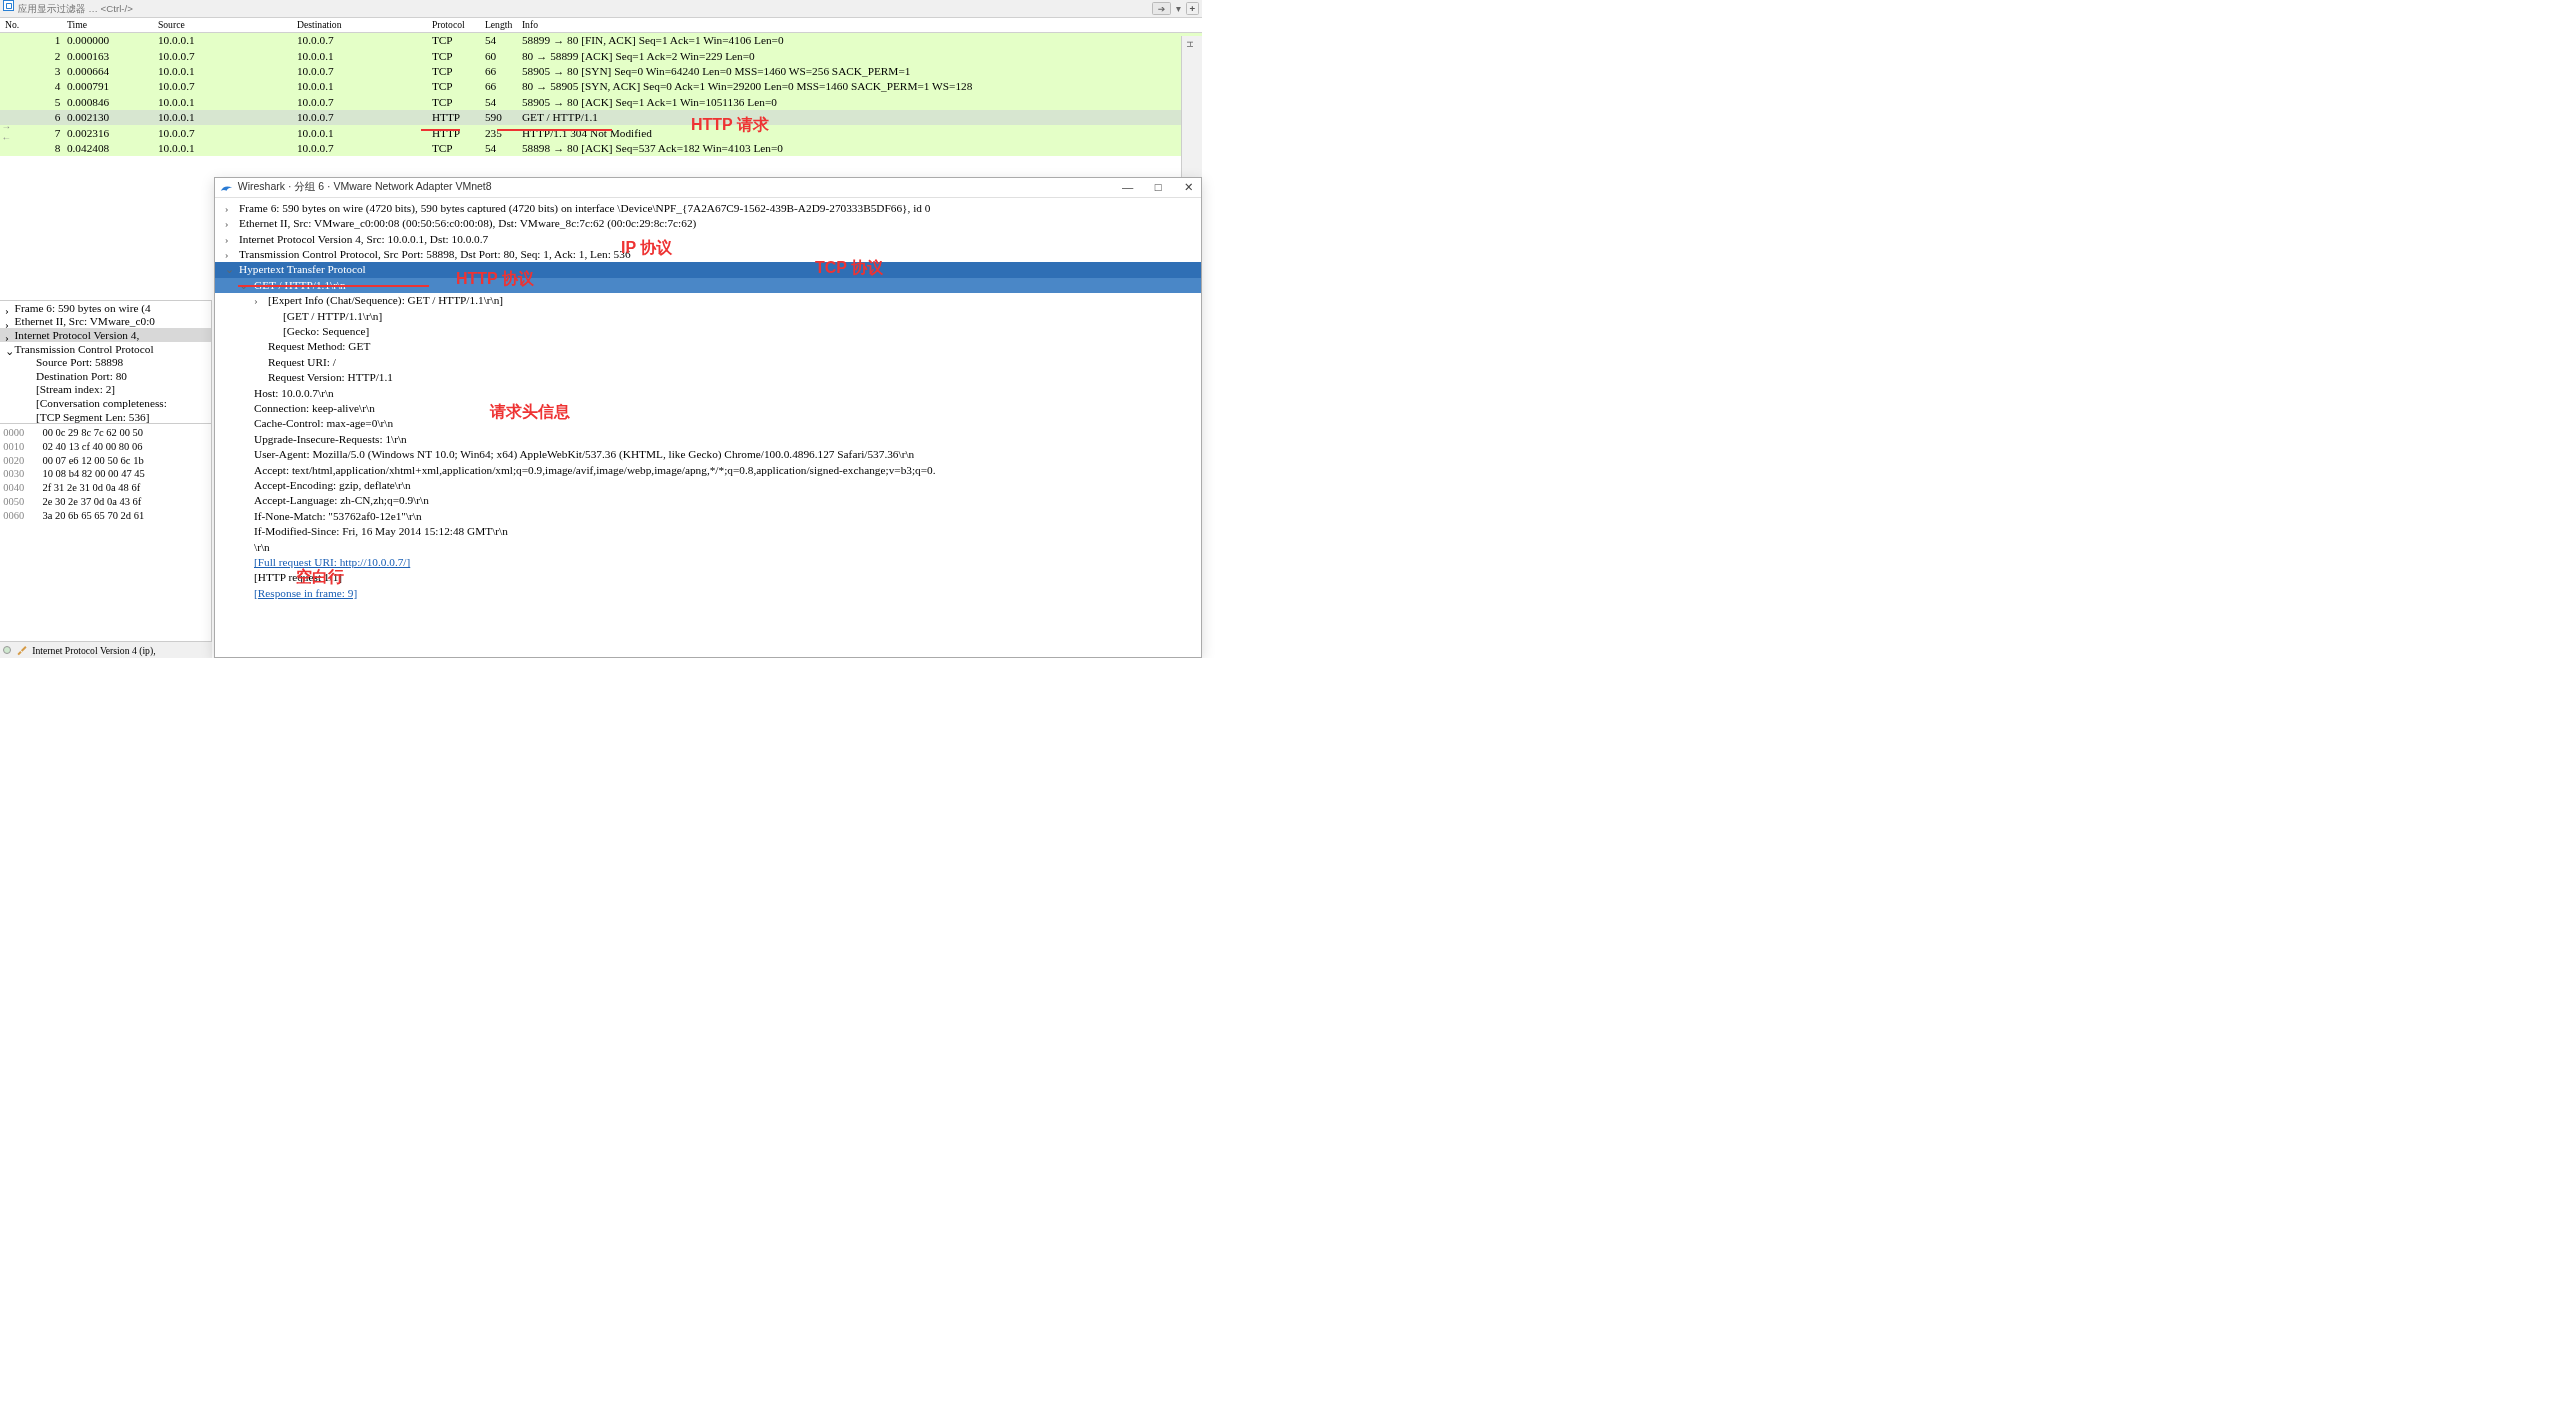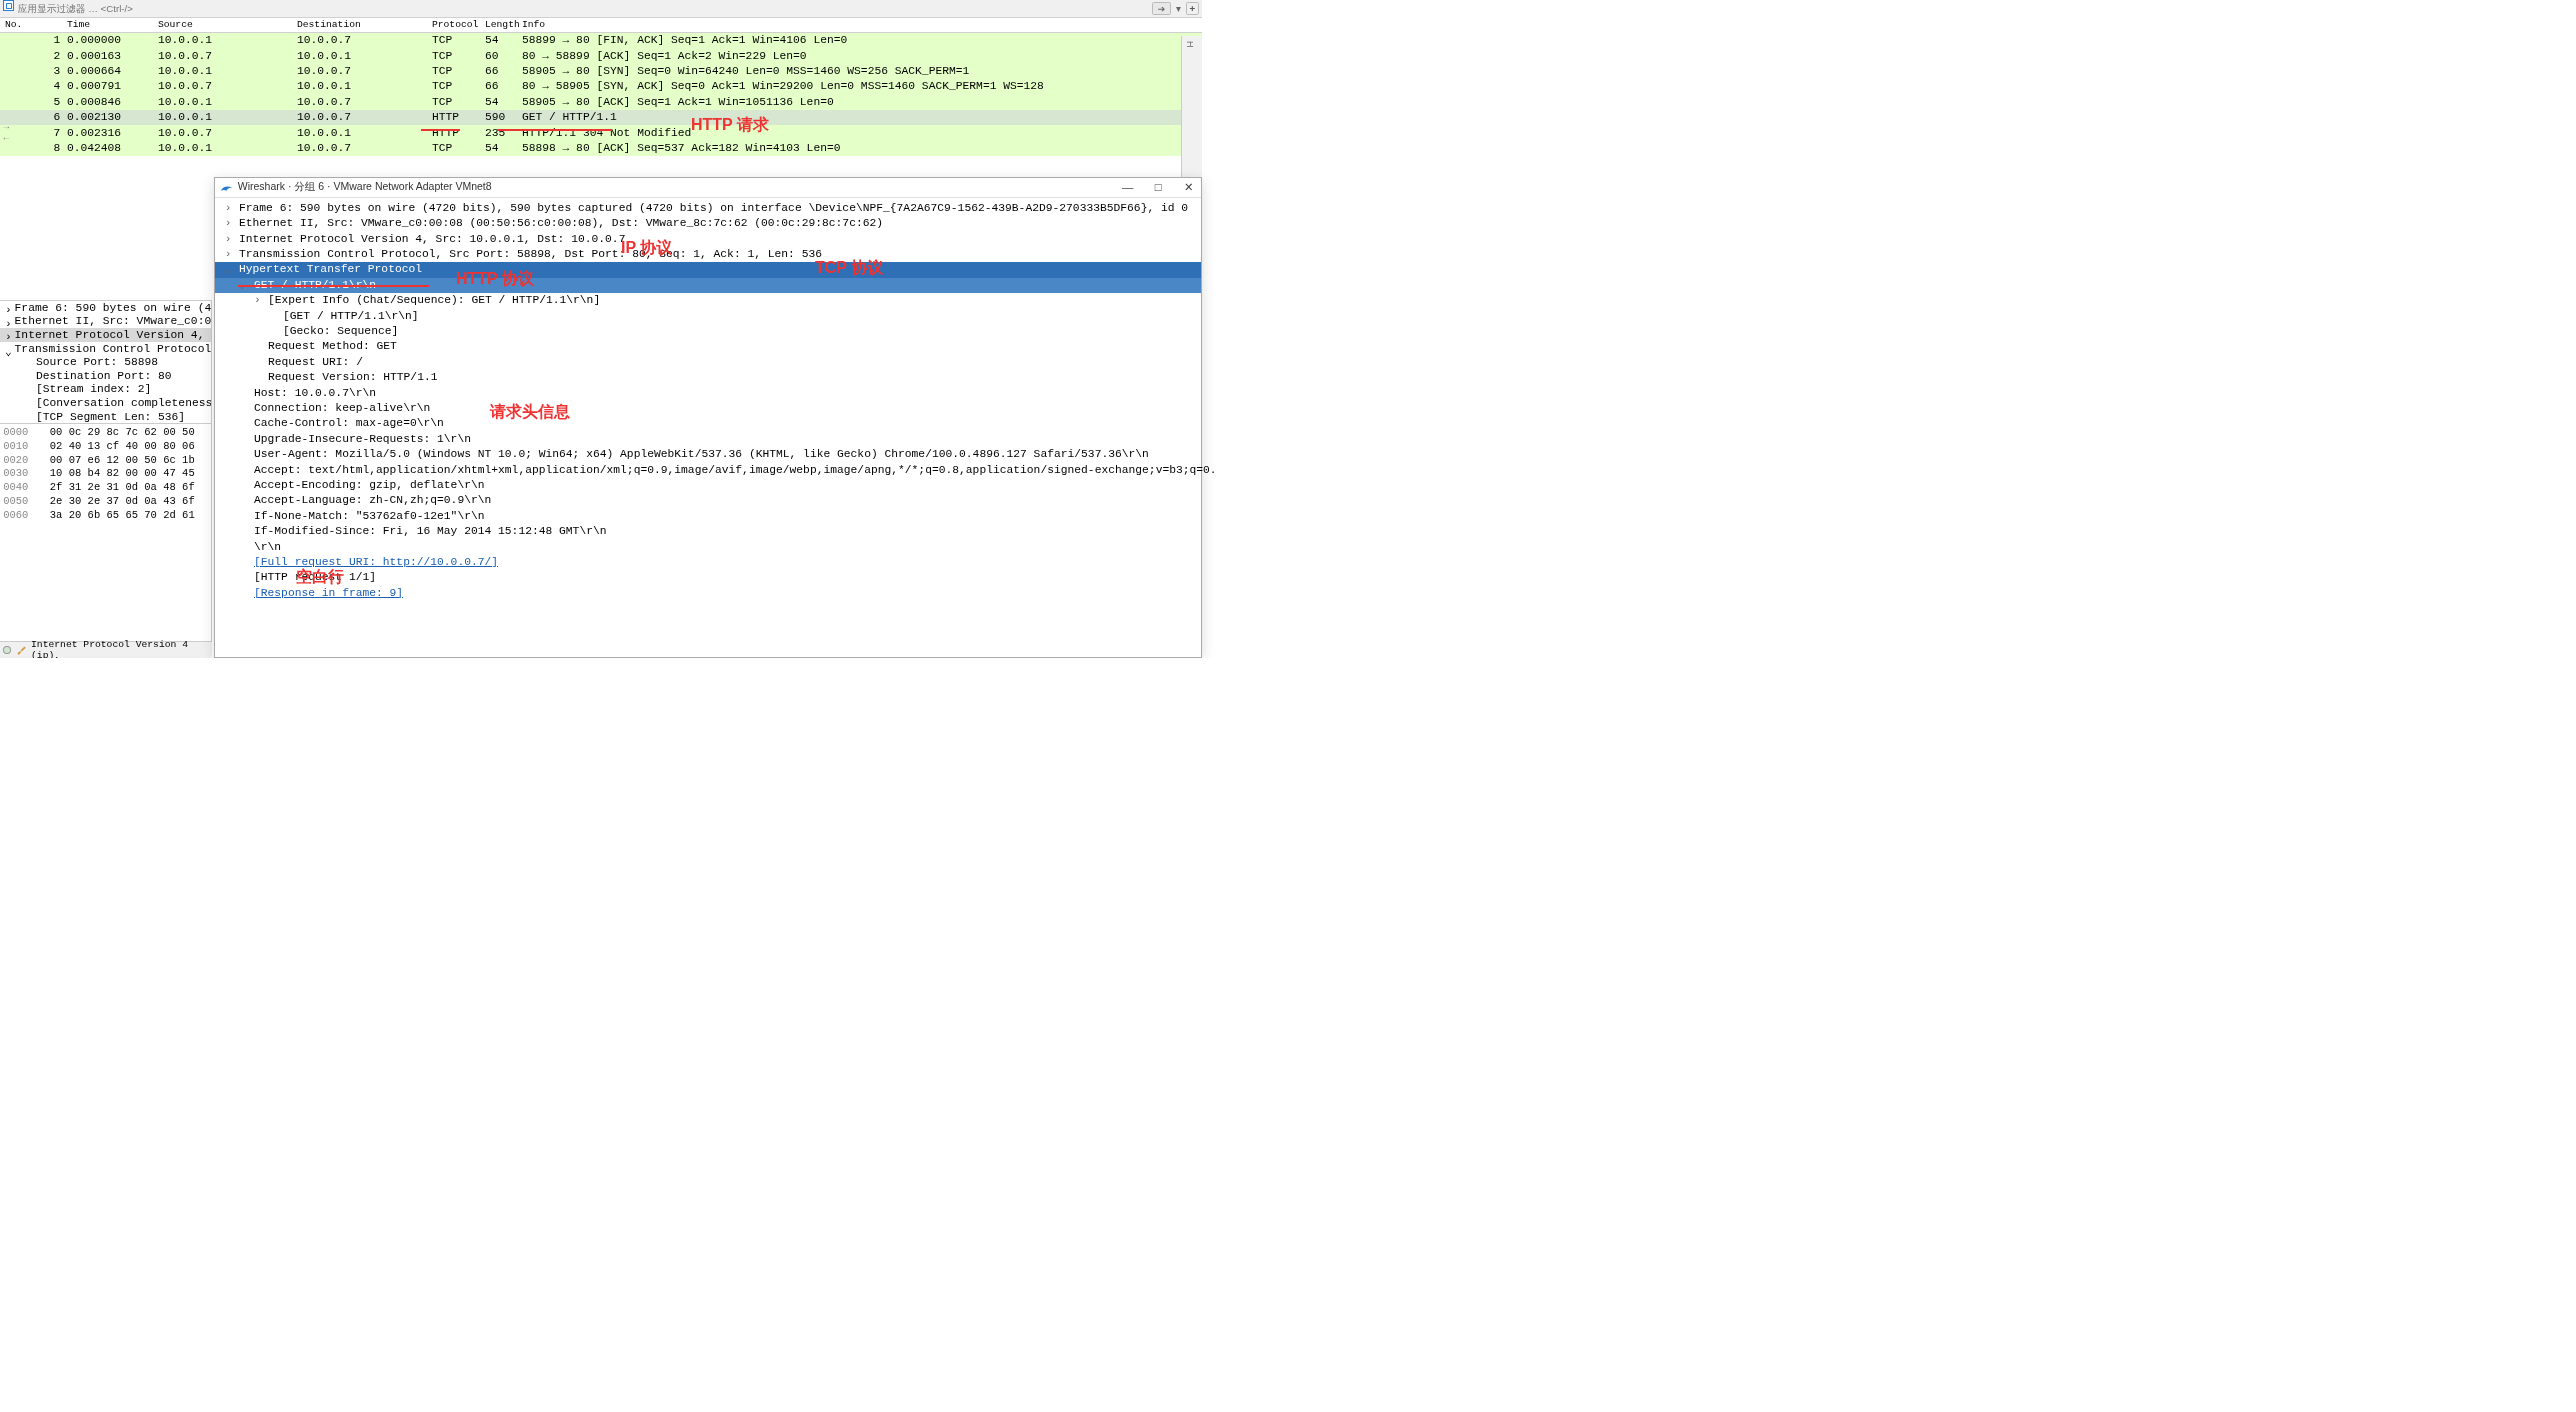--- a/index.html
+++ b/index.html
@@ -1,17 +1,17 @@
 <!DOCTYPE html>
 <html style="font-size:13px"><head>
 <meta charset="utf-8">
 <style>
 * { margin: 0; padding: 0; box-sizing: border-box; }
 body { font-family: "Microsoft YaHei", Arial, sans-serif; font-size: 9.7px; background: #fff; overflow: hidden; }
-.mono { font-family: Liberation Mono, monospace; justify-content: space-between; }
+.mono { font-family: Liberation Serif, serif; justify-content: space-between; }
 
 .main-window { width: 1202px; height: 658px; position: relative; background: #fff; }
 
 .toolbar { height: 18px; background: #f0f0f0; border-bottom: 0.8px solid #d0d0d0; display: flex; padding: 0 3.2px; }
 .filter-icon { width: 11.3px; height: 11.3px; border: 0.8px solid #2a80d4; background: #fff; margin-right: 3.2px; position: relative; }
 .filter-icon::after { content: ""; position: absolute; inset: 1.6px; border: 0.8px solid #2a80d4; border-radius: 0.8px; }
 .filter-input { flex: 1; border: none; background: transparent; outline: none; color: #999; font-size: 9.7px; }
 .tb-right { display: flex; align-items: center; gap: 4.9px; }
 .tb-btn { padding: 0 4.9px; border: 0.8px solid #bbb; background: #e8e8e8; height: 13px; display: flex; align-items: center; color: #666; font-size: 9px; border-radius: 1.6px; }
 .plus-btn { width: 13px; height: 13px; border: 0.8px solid #bbb; background: #f0f0f0; display: flex; align-items: center; justify-content: center; font-weight: bold; color: #555; border-radius: 1.6px; }

